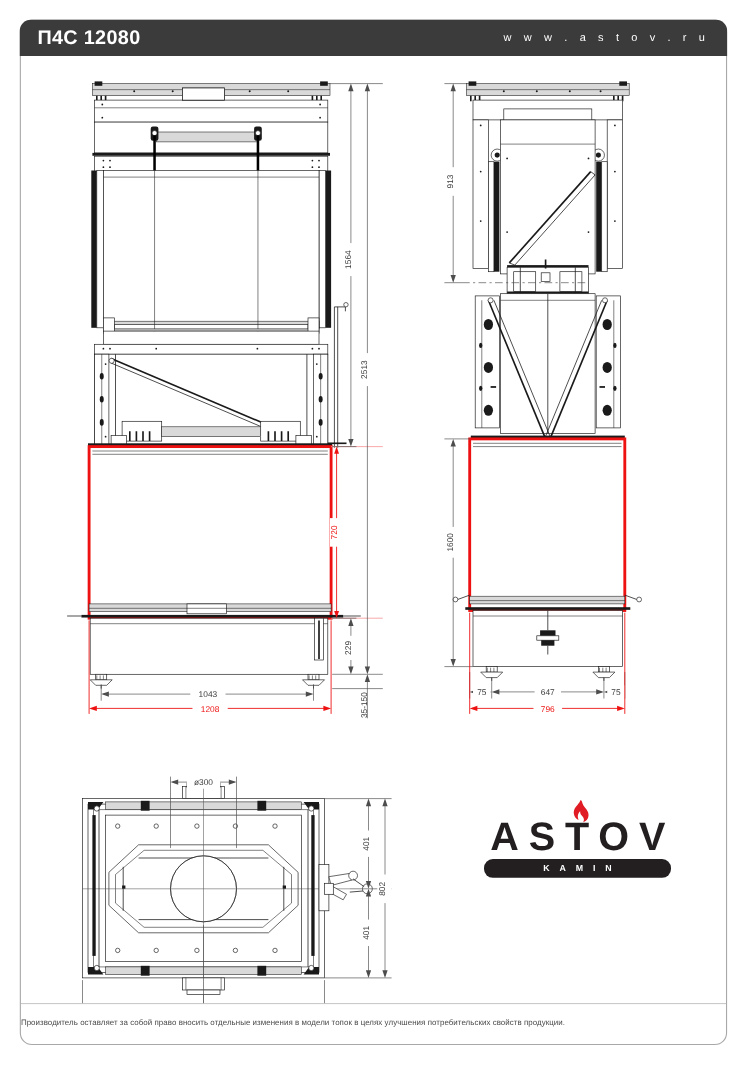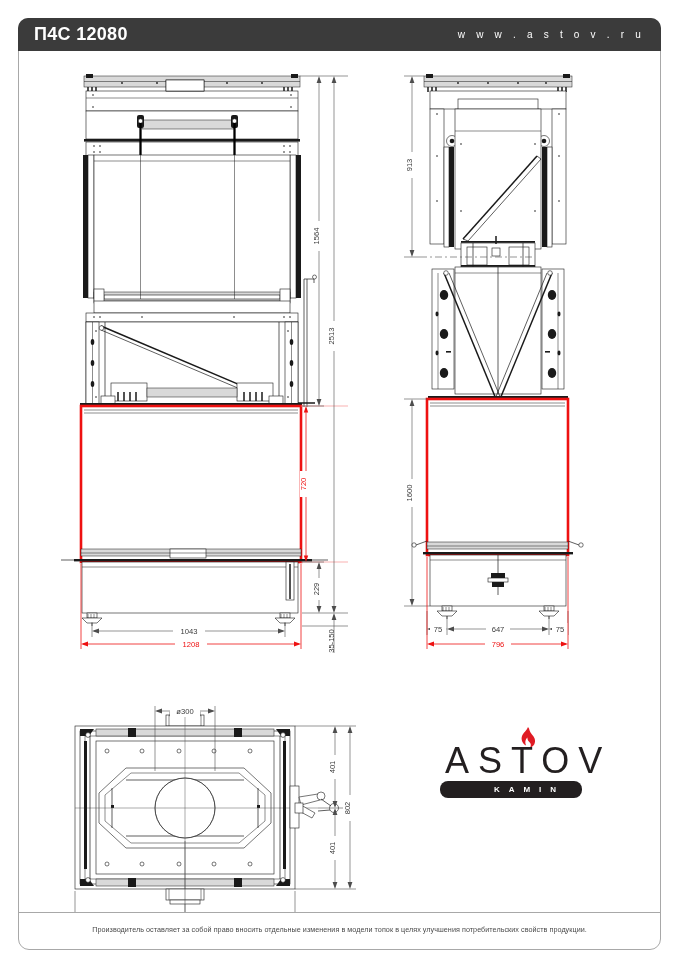--- a/index.html
+++ b/index.html
@@ -58,21 +58,21 @@
   #footer-box {
     position: absolute;
     left: 19px; top: 912px;
     width: 641px; height: 38px;
     border-top: 1px solid #a8a8a8;
     border-radius: 0 0 10px 10px;
   }
   #footer-note {
     position: absolute;
     left: 0; right: 0; top: 12px;
-    text-align: center;
+    text-align: left;
     font-size: 7.2px;
     color: #4a4a4a;
     letter-spacing: 0.05px;
     white-space: nowrap;
     line-height: 10px;
   }
   
   #drawing {
     position: absolute;
     left: 18px; top: 51px;
@@ -99,32 +99,32 @@
   
   #logo {
     position: absolute;
     left: 436px; top: 727px;
     width: 178px; height: 72px;
   }
   #logo-word {
     position: absolute;
     left: 0; top: 14px;
     width: 178px;
-    text-align: left;
+    text-align: right;
     font-size: 36px;
-    font-weight: normal;
+    font-weight: bold;
     color: #231f20;
     letter-spacing: 9px;
     line-height: 39px;
     text-indent: 9px;
   }
   #logo-bar {
     position: absolute;
     left: 4px; top: 54px;
-    width: 142px; height: 17px;
+    width: 170px; height: 17px;
     background: #231f20;
     border-radius: 8px;
   }
   #logo-kamin {
     position: absolute;
     left: 0; top: 2px;
     width: 170px;
     text-align: center;
     font-size: 8px;
     font-weight: bold;

